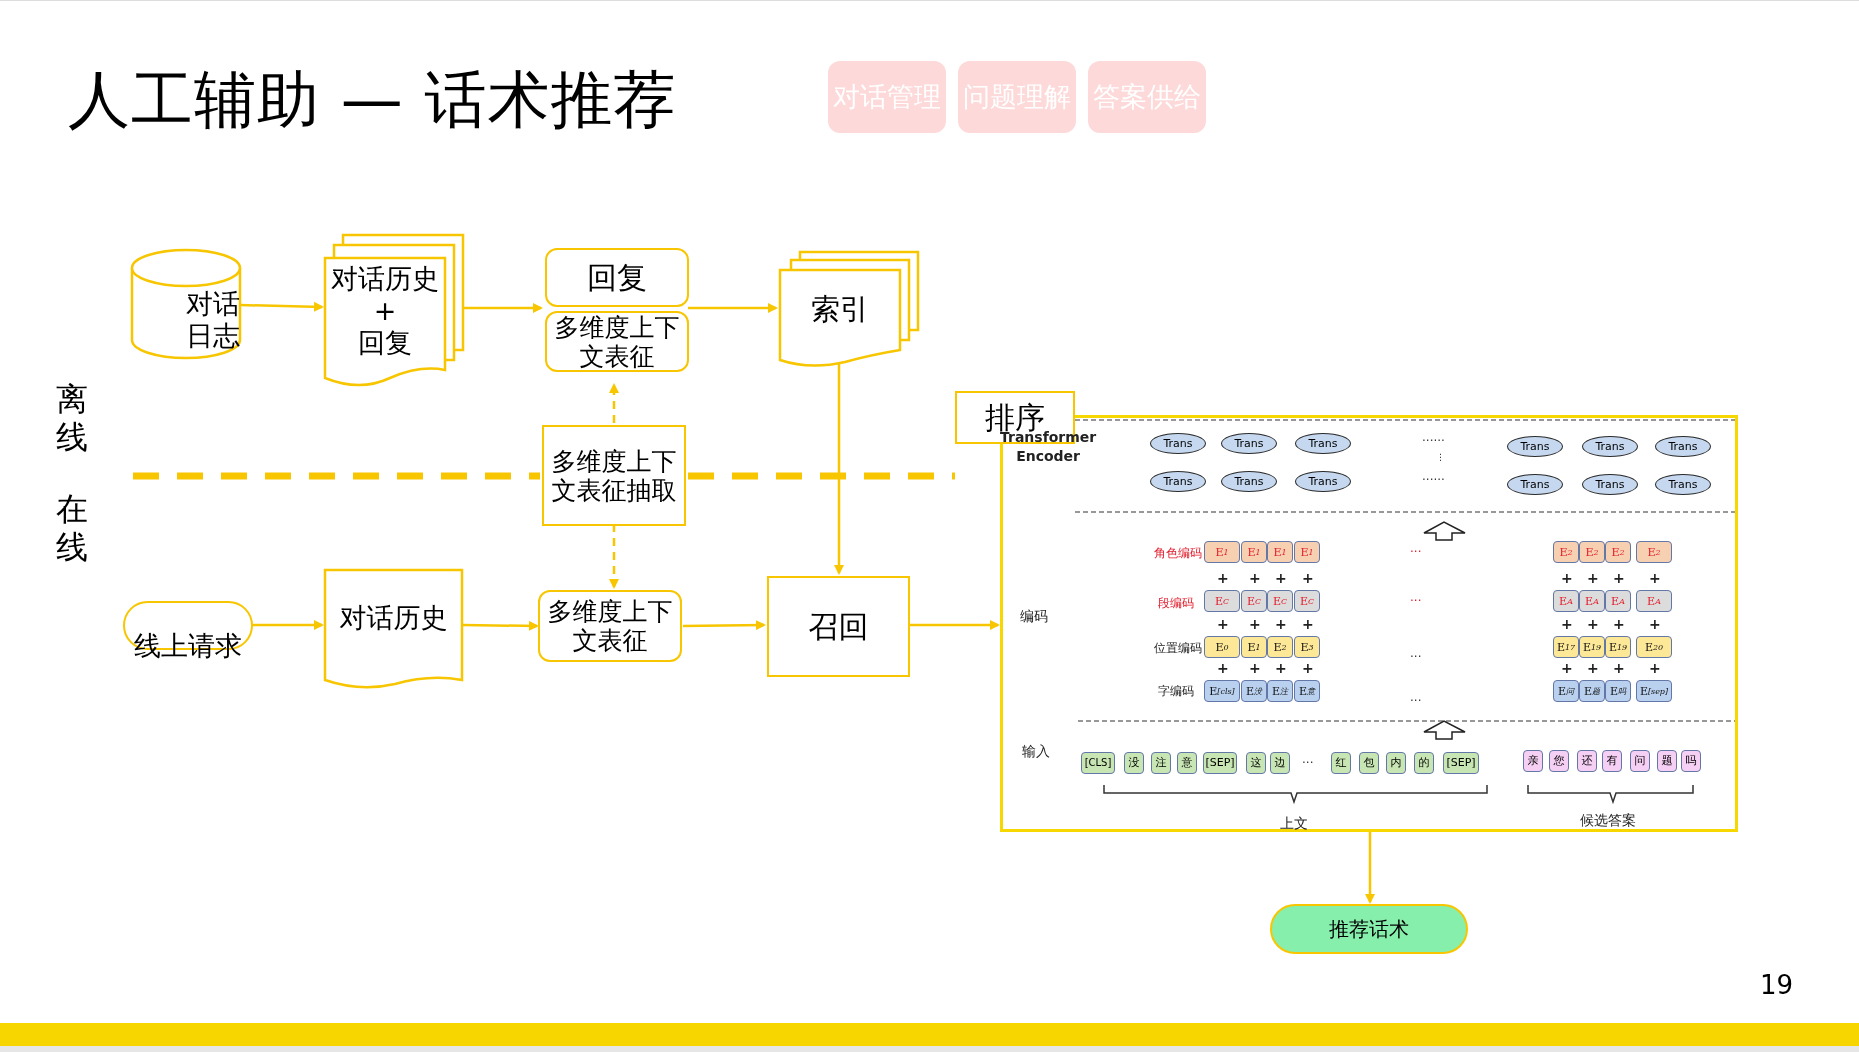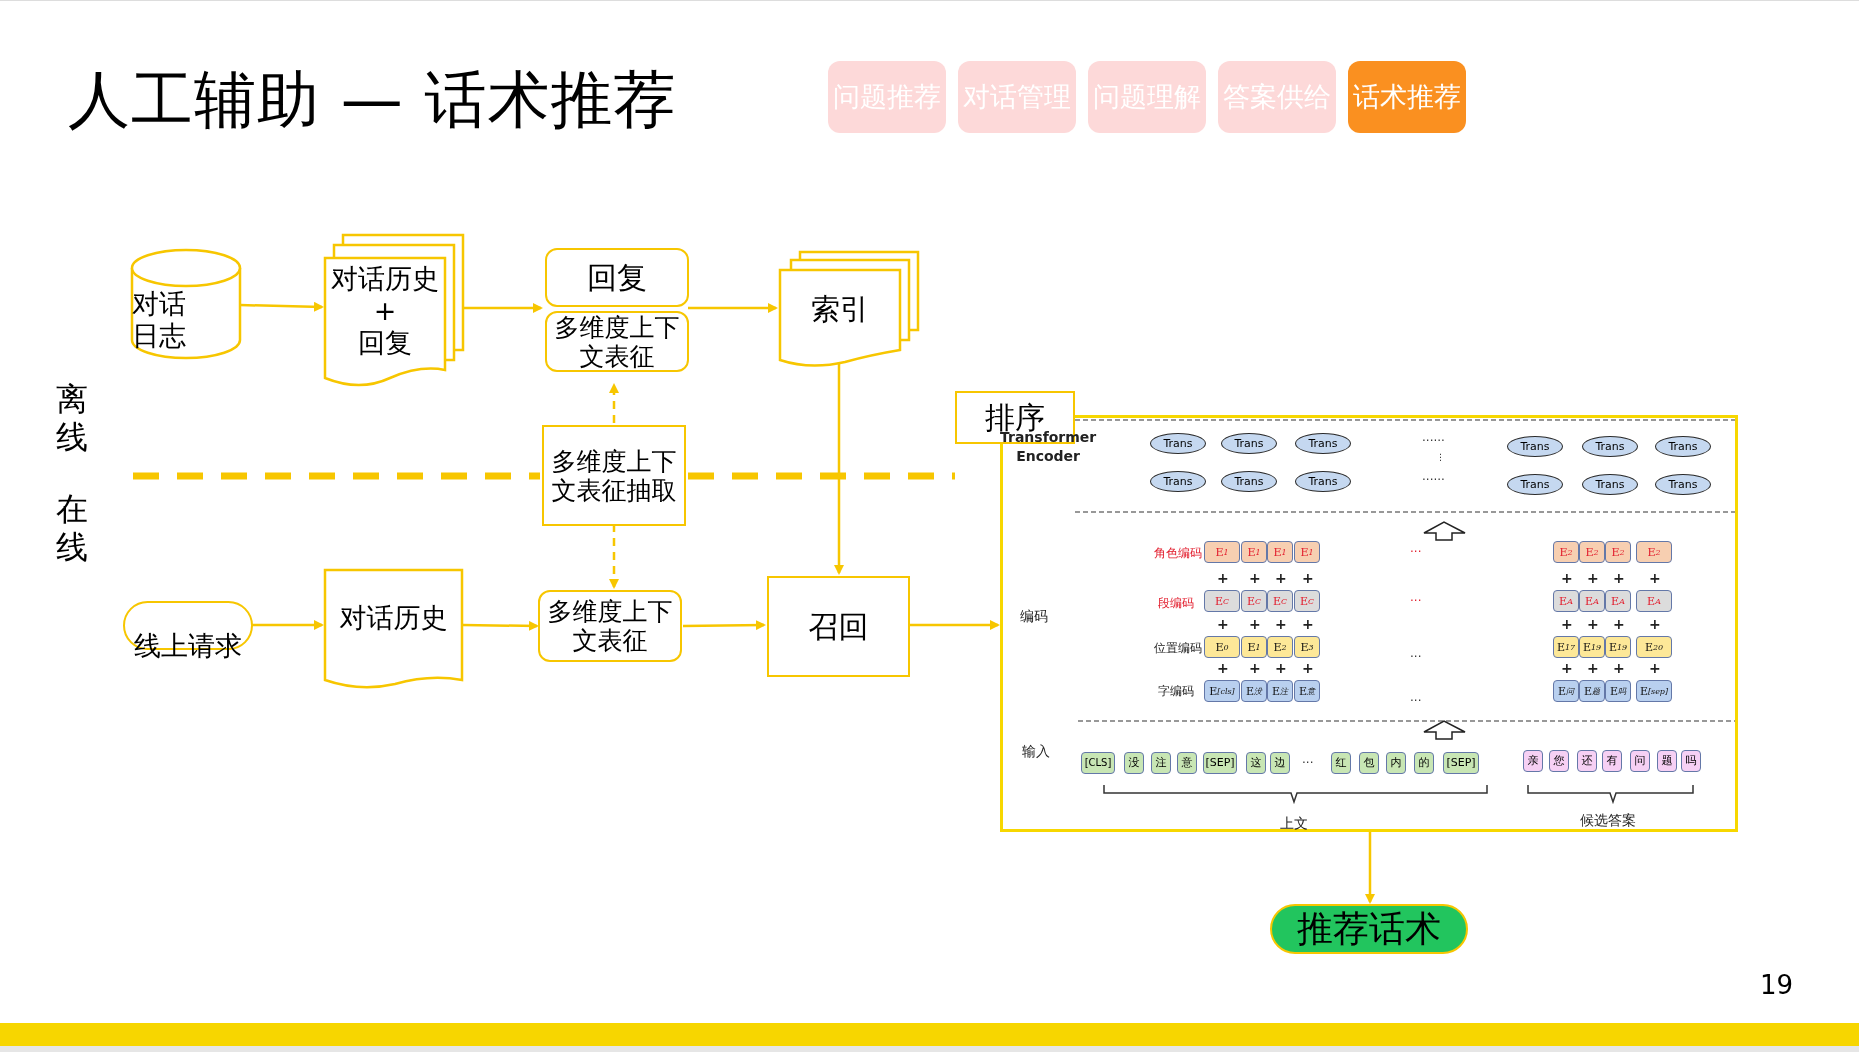--- a/index.html
+++ b/index.html
@@ -32,36 +32,34 @@
   .tokbox { height:22px; border:1.5px solid #6478a8; border-radius:4px; font-size:11px;
             display:flex; align-items:center; justify-content:center; box-sizing:border-box; line-height:10px; text-align:center; }
   .tokbox.ctx { background:#c8e6b4; }
   .tokbox.cand { background:#f6d0f4; }
   .plus { font-size:14px; color:#222; font-weight:bold; }
   .dots { font-size:12px; color:#333; }
   .dots.red { color:#e21b2b; }
   .footer-bar { left:0; top:1023px; width:1859px; height:23px; background:#f7d600; }
   .footer-under { left:0; top:1046px; width:1859px; height:6px; background:#e6e6e6; }
   .pagenum { left:1760px; top:970px; font-size:26px; }
-  .result { border:2px solid #f7c600; border-radius:28px; background:#22c55e; font-size:36px;
+  .result { border:2px solid #f7c600; border-radius:28px; background:#86efac; font-size:20px;
             display:flex; align-items:center; justify-content:center; box-sizing:border-box; }
 </style>
 </head>
 <body>
 
 <div class="abs topline"></div>
 
 <div class="abs title">人工辅助 — 话术推荐</div>
 
 <div class="abs tabs">
-  <div class="tab">问题推荐</div>
   <div class="tab">对话管理</div>
   <div class="tab">问题理解</div>
   <div class="tab">答案供给</div>
-  <div class="tab active">话术推荐</div>
 </div>
 
 <div class="abs side" style="left:52px;top:380px;">
   <span style="white-space:pre-line;display:block;">离线</span>
 </div>
 <div class="abs side" style="left:52px;top:490px;">
   <span style="white-space:pre-line;display:block;">在线</span>
 </div>
 
 <svg class="lines" width="1859" height="1052">
@@ -113,21 +111,21 @@
   <line x1="1075" y1="512" x2="1735" y2="512" stroke="#333" stroke-width="1.2" stroke-dasharray="5,3"></line>
   <line x1="1078" y1="721" x2="1735" y2="721" stroke="#333" stroke-width="1.2" stroke-dasharray="5,3"></line>
 
   <path d="M1424,533 L1444,522 L1465,533 L1452,533 L1452,540 L1436,540 L1436,533 Z" fill="#fff" stroke="#222" stroke-width="1.5"></path>
   <path d="M1424,732 L1444,721 L1465,732 L1452,732 L1452,739 L1436,739 L1436,732 Z" fill="#fff" stroke="#222" stroke-width="1.5"></path>
 
   <path d="M1104,785 L1104,793 L1291,793 L1294,802 L1297,793 L1487,793 L1487,785" fill="none" stroke="#333" stroke-width="1.5"></path>
   <path d="M1528,785 L1528,793 L1610,793 L1613,802 L1616,793 L1693,793 L1693,785" fill="none" stroke="#333" stroke-width="1.5"></path>
 </svg>
 
-<div class="abs" style="left:132px;top:288px;width:108px;text-align:left;font-size:27px;line-height:32px;white-space:pre-line;">对话
+<div class="abs" style="left:132px;top:288px;width:108px;text-align:right;font-size:27px;line-height:32px;white-space:pre-line;">对话
 日志</div>
 
 <div class="abs" style="left:325px;top:263px;width:120px;text-align:center;font-size:27px;line-height:32px;">
   <div>对话历史</div>
   <div>+</div>
   <div>回复</div>
 </div>
 
 <div class="abs node" style="left:545px;top:248px;width:144px;height:59px;border-radius:12px;">
   <span class="t">回复</span>

